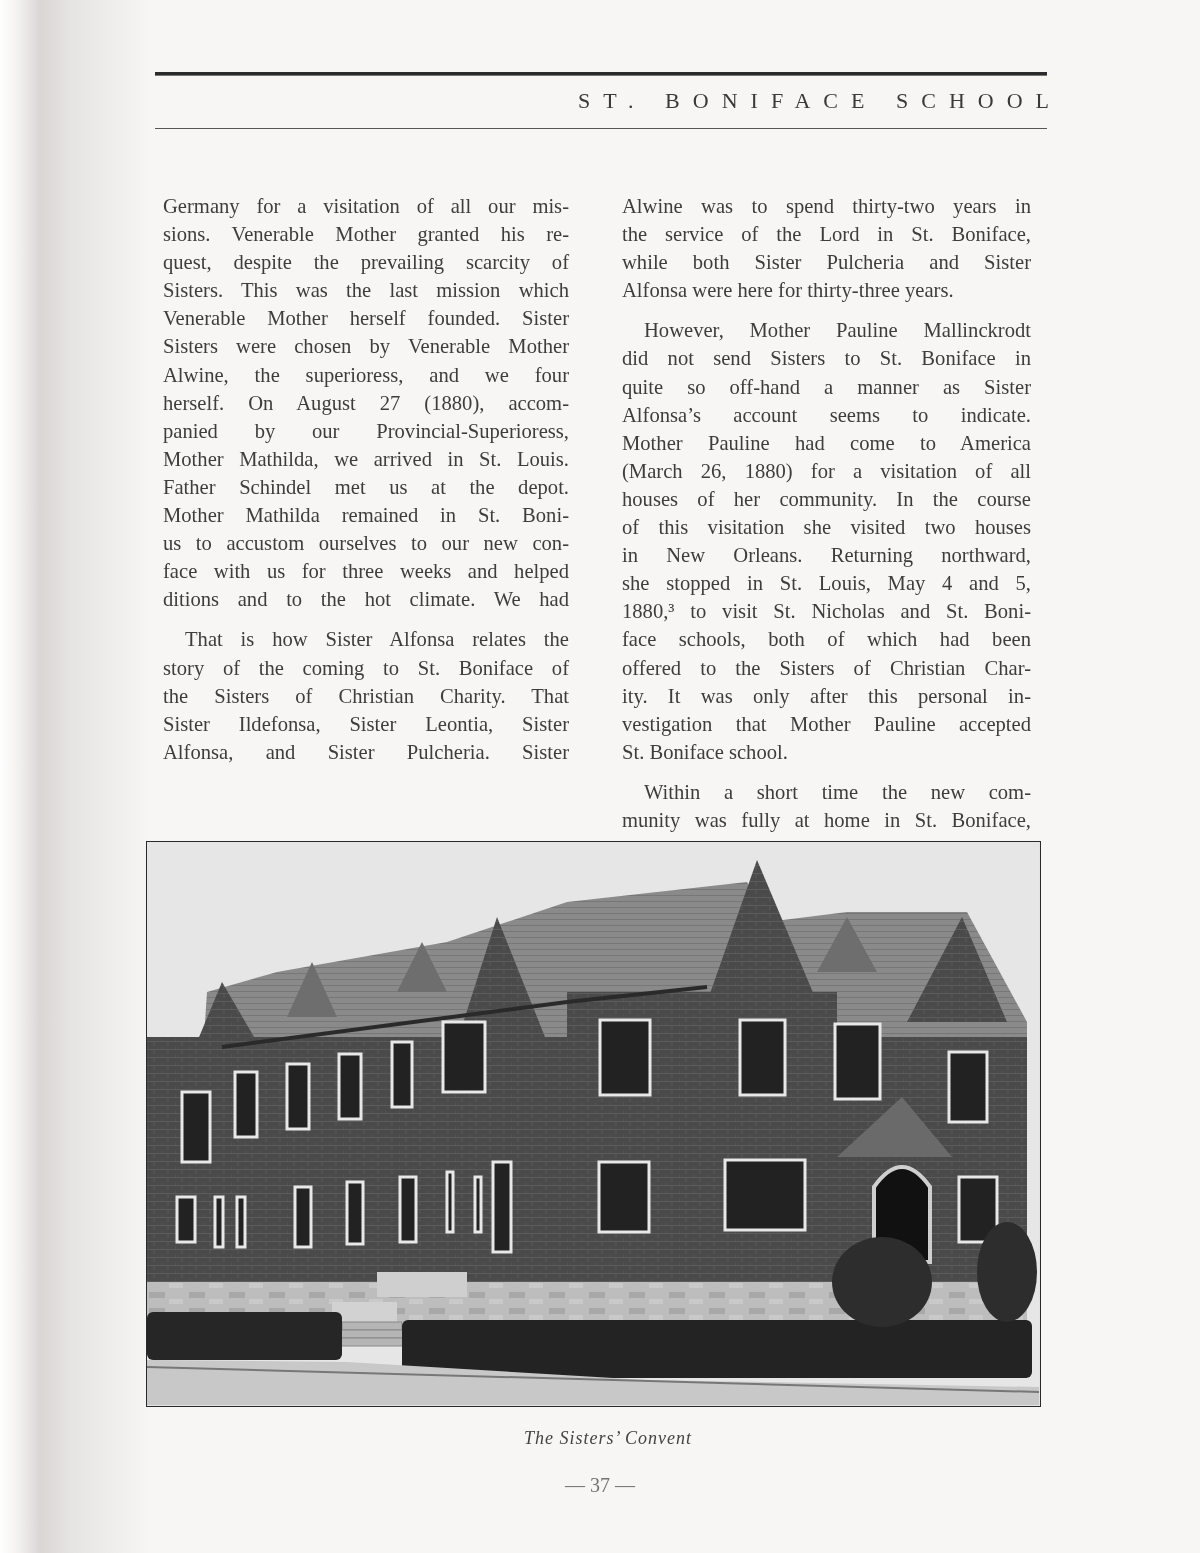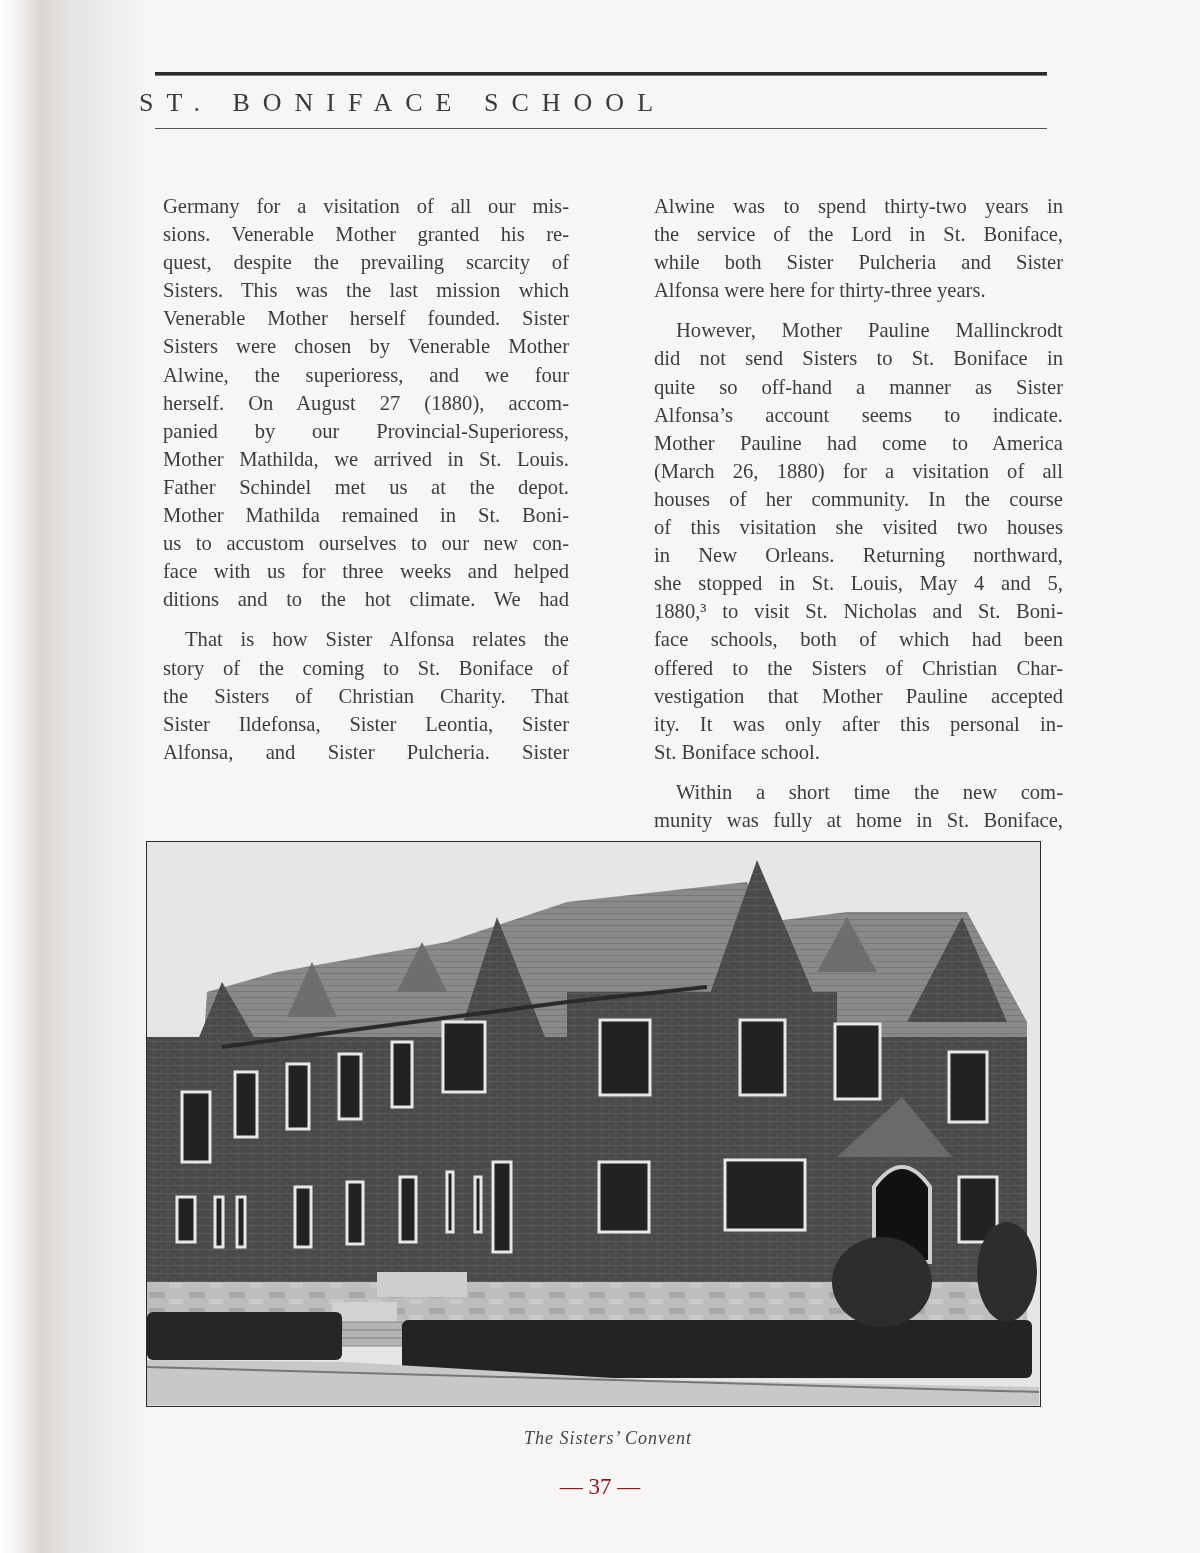--- a/index.html
+++ b/index.html
@@ -12,51 +12,51 @@
   .gutter {
     position: absolute; left: 0; top: 0; width: 150px; height: 1553px;
     background: linear-gradient(to right, #ffffff 0px, #f2f0ee 20px, #d9d6d4 40px, #e6e4e2 70px, #eeedeb 110px, #f7f6f4 150px);
   }
   .header-rule-top {
     position: absolute; left: 155px; width: 892px; top: 72px; height: 4px;
     border-top: 3px solid #2b2b2b; border-bottom: 1px solid #777;
     box-sizing: border-box;
   }
   .running-head {
-    position: absolute; left: 139px; width: 892px; top: 88px;
-    text-align: left; font-size: 26px; letter-spacing: 13px; color: #3a3a3a;
+    position: absolute; left: 170px; width: 892px; top: 88px;
+    text-align: right; font-size: 22px; letter-spacing: 13px; color: #3a3a3a;
   }
   .header-rule-bottom {
     position: absolute; left: 155px; width: 892px; top: 128px; height: 0;
     border-top: 1.5px solid #555;
   }
   .col {
     position: absolute; top: 180px; font-size: 20.6px; line-height: 28.1px;
     text-align: justify; color: #3d3d3d;
   }
   .col p { margin: 12px; }
   .col .line { display: block; text-align: justify; text-align-last: justify; white-space: nowrap; }
   .col .line.last { text-align-last: left; }
   .col .indent { padding-left: 22px; }
   .col-left { left: 151px; width: 430px; }
-  .col-right { left: 642px; width: 433px; }
+  .col-right { left: 610px; width: 433px; }
 
   .photo {
     position: absolute; left: 146px; top: 841px; width: 895px; height: 566px;
     border: 1.5px solid #2a2a2a; box-sizing: border-box; overflow: hidden;
     background: #e3e3e3;
   }
   .photo svg { display: block; }
   .caption {
     position: absolute; left: 8px; width: 1200px; top: 1428px; text-align: center;
     font-style: italic; font-size: 18px; letter-spacing: 1px; color: #444;
   }
   .page-number {
     position: absolute; left: 0; width: 1200px; top: 1474px; text-align: center;
-    font-size: 23px; color: #7f1d1d;
+    font-size: 20px; color: #737373;
   }
 </style>
 </head>
 <body>
 
 <div class="gutter"></div>
 
 <div class="header-rule-top"></div>
 <div class="running-head">ST. BONIFACE SCHOOL</div>
 <div class="header-rule-bottom"></div>
@@ -102,22 +102,22 @@
     <span class="line">Alfonsa’s account seems to indicate.</span>
     <span class="line">Mother Pauline had come to America</span>
     <span class="line">(March 26, 1880) for a visitation of all</span>
     <span class="line">houses of her community. In the course</span>
     <span class="line">of this visitation she visited two houses</span>
     <span class="line">in New Orleans. Returning northward,</span>
     <span class="line">she stopped in St. Louis, May 4 and 5,</span>
     <span class="line">1880,³ to visit St. Nicholas and St. Boni-</span>
     <span class="line">face schools, both of which had been</span>
     <span class="line">offered to the Sisters of Christian Char-</span>
+    <span class="line">ity. It was only after this personal in-</span>
     <span class="line">vestigation that Mother Pauline accepted</span>
-    <span class="line">ity. It was only after this personal in-</span>
     <span class="line last">St. Boniface school.</span>
   </p>
   <p>
     <span class="line indent">Within a short time the new com-</span>
     <span class="line">munity was fully at home in St. Boniface,</span>
   </p>
 </div>
 
 <div class="photo">
   <svg width="892" height="563" viewBox="0 0 892 563" xmlns="http://www.w3.org/2000/svg">

